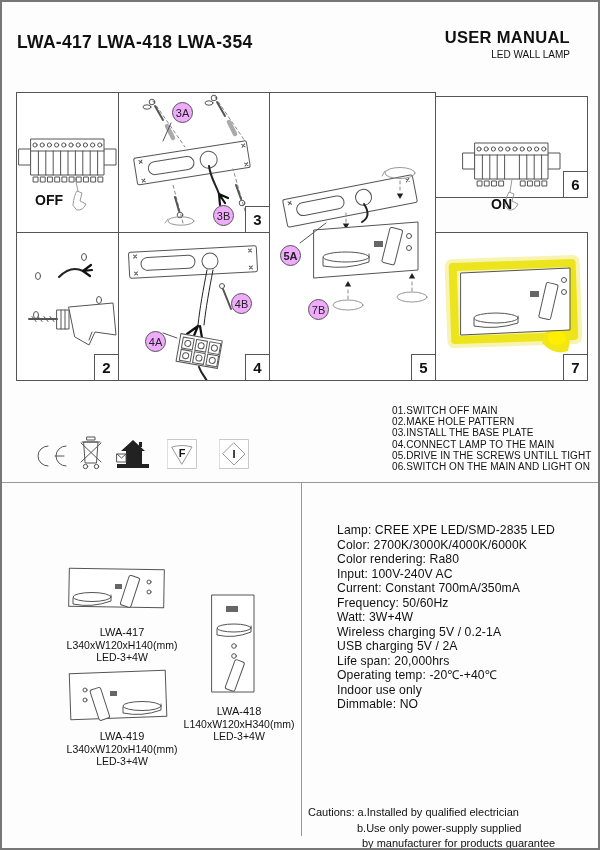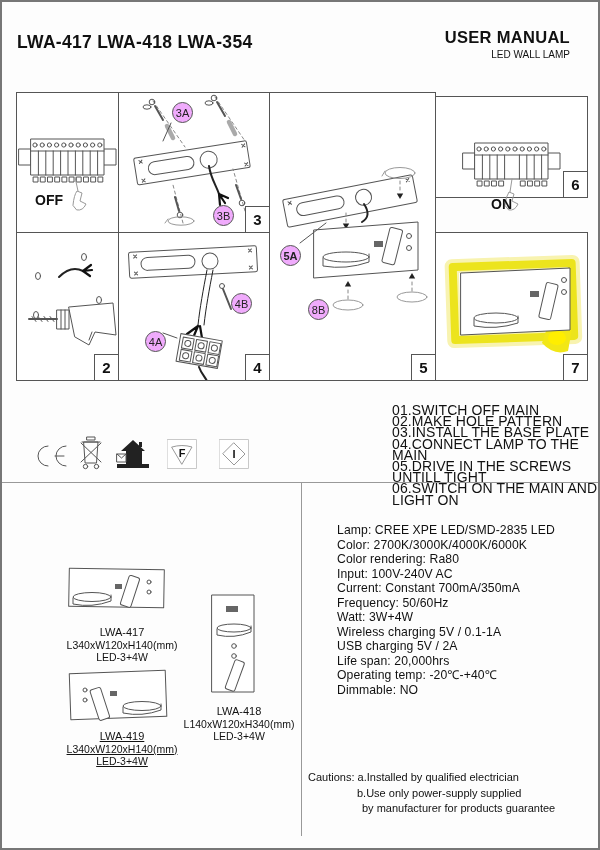--- a/index.html
+++ b/index.html
@@ -31,35 +31,35 @@
   .diagram .dash{stroke-dasharray:3,3;stroke:#888;}
   .diagram .gray{stroke:#999;}
   .diagram .anchor{stroke:#aaa;stroke-width:4.5;}
   .diagram .blkfill{fill:#222;stroke:none;}
   .diagram .glow-soft{stroke:#f8f3b0;stroke-width:14;}
   .diagram .glow{stroke:#ece41d;stroke-width:8;}
   .diagram .cone{fill:#f2e716;stroke:none;}
   .diagram .cone2{fill:#ffee00;stroke:none;}
   .diagram .usb{fill:#666;stroke:none;}
   
-  .instructions{left:390px;top:403px;font-size:14px;line-height:11.2px;letter-spacing:.1px;}
+  .instructions{left:390px;top:403px;font-size:10px;line-height:11.2px;letter-spacing:.1px;}
   
   .icon{position:absolute;}
   .cert-sq{stroke:#c9c9c9;fill:#fff;}
   .cert-shape{stroke:#999;}
   
   .hline{left:0;top:480px;width:600px;height:1px;background:#999;}
   .vline{left:299px;top:480px;width:1px;height:354px;background:#999;}
   
   .prod-label{text-align:center;font-size:10.5px;line-height:12.5px;}
   .prod-model{font-size:11px;}
   
   .specs{left:335px;top:521px;font-size:12.2px;line-height:14.5px;letter-spacing:.1px;}
   
-  .cautions{left:306px;top:768px;font-size:11px;line-height:15.5px;}
+  .cautions{left:306px;top:803px;font-size:11px;line-height:15.5px;}
   .caut-b{padding-left:49px;}
   .caut-c{padding-left:54px;}
 </style>
 </head>
 <body>
 
 <div class="page">
 
   <div class="abs models">LWA-417 LWA-418 LWA-354</div>
   <div class="abs hdr-right">
@@ -176,21 +176,21 @@
       <rect class="usb" x="104" y="148" width="9" height="6"></rect>
       <line x1="30" y1="150" x2="56" y2="130"></line>
       <ellipse class="gray" cx="78" cy="212" rx="15" ry="5"></ellipse>
       <line class="dash" x1="78" y1="206" x2="78" y2="194"></line>
       <path class="blkfill" d="M78,188 l-3.2,5.5 h6.4 z"></path>
       <ellipse class="gray" cx="142" cy="204" rx="15" ry="5"></ellipse>
       <line class="dash" x1="142" y1="198" x2="142" y2="186"></line>
       <path class="blkfill" d="M142,180 l-3.2,5.5 h6.4 z"></path>
     </svg>
     <span class="tag" style="left:10px;top:152px;font-weight:bold;">5A</span>
-    <span class="tag" style="left:38px;top:206px;">8B</span>
+    <span class="tag" style="left:38px;top:206px;">7B</span>
     <span class="numbox">5</span>
   </div>
 
   <div class="cell" style="left:433px;top:94px;width:153px;height:102px;">
     <svg class="diagram" width="151" height="139" viewBox="0 0 151 139">
       <g transform="translate(25,0)">
         <rect x="2" y="56" width="12" height="16"></rect>
         <rect x="87" y="56" width="12" height="16"></rect>
         <rect x="14" y="46" width="73" height="36" class="wh"></rect>
         <line x1="14" y1="58" x2="87" y2="58"></line>
@@ -378,21 +378,21 @@
       </g>
     <circle cx="27" cy="24" r="2"></circle>
       <circle cx="27" cy="34" r="2"></circle>
     <g transform="rotate(-18 42 40)">
         <rect x="37" y="22" width="11" height="32" rx="2" class="wh"></rect>
       </g>
     <ellipse cx="84" cy="40" rx="19" ry="4.5"></ellipse>
     <path d="M65,41 L65,47 Q84,51 103,44 L103,38"></path>
     <rect class="usb" x="52" y="25" width="7" height="5"></rect>
   </svg>
-  <div class="abs prod-label" style="left:40px;top:728px;width:160px;text-decoration:underline;">
+  <div class="abs prod-label" style="left:40px;top:728px;width:160px;">
     <div class="prod-model">LWA-419</div>
     <div>L340xW120xH140(mm)</div>
     <div>LED-3+4W</div>
   </div>
 
   <svg class="diagram abs" style="left:200px;top:578px;" width="70" height="122" viewBox="0 0 70 122">
     <rect x="10" y="15" width="42" height="97" class="wh"></rect>
     <rect class="usb" x="24" y="26" width="12" height="6"></rect>
     <ellipse cx="32" cy="48" rx="17" ry="4"></ellipse>
     <path d="M15,49 L15,55 Q32,59 49,52 L49,46"></path>
@@ -409,24 +409,25 @@
   </div>
 
   <div class="abs specs">
     <div>Lamp: CREE XPE LED/SMD-2835 LED</div>
     <div>Color: 2700K/3000K/4000K/6000K</div>
     <div>Color rendering: Ra80</div>
     <div>Input: 100V-240V AC</div>
     <div>Current: Constant 700mA/350mA</div>
     <div>Frequency: 50/60Hz</div>
     <div>Watt: 3W+4W</div>
-    <div>Wireless charging 5V / 0.1-1A</div>
+    <div>Wireless charging 5V / 0.2-1A</div>
     <div>USB charging 5V / 2A</div>
     <div>Life span: 20,000hrs</div>
     <div>Operating temp: -20℃-+40℃</div>
+    <div>Indoor use only</div>
     <div>Dimmable: NO</div>
   </div>
 
   <div class="abs cautions">
     <div><span>Cautions:</span> <span>a.Installed by qualified electrician</span></div>
     <div class="caut-b">b.Use only power-supply supplied</div>
     <div class="caut-c">by manufacturer for products guarantee</div>
   </div>
 
 </div>

